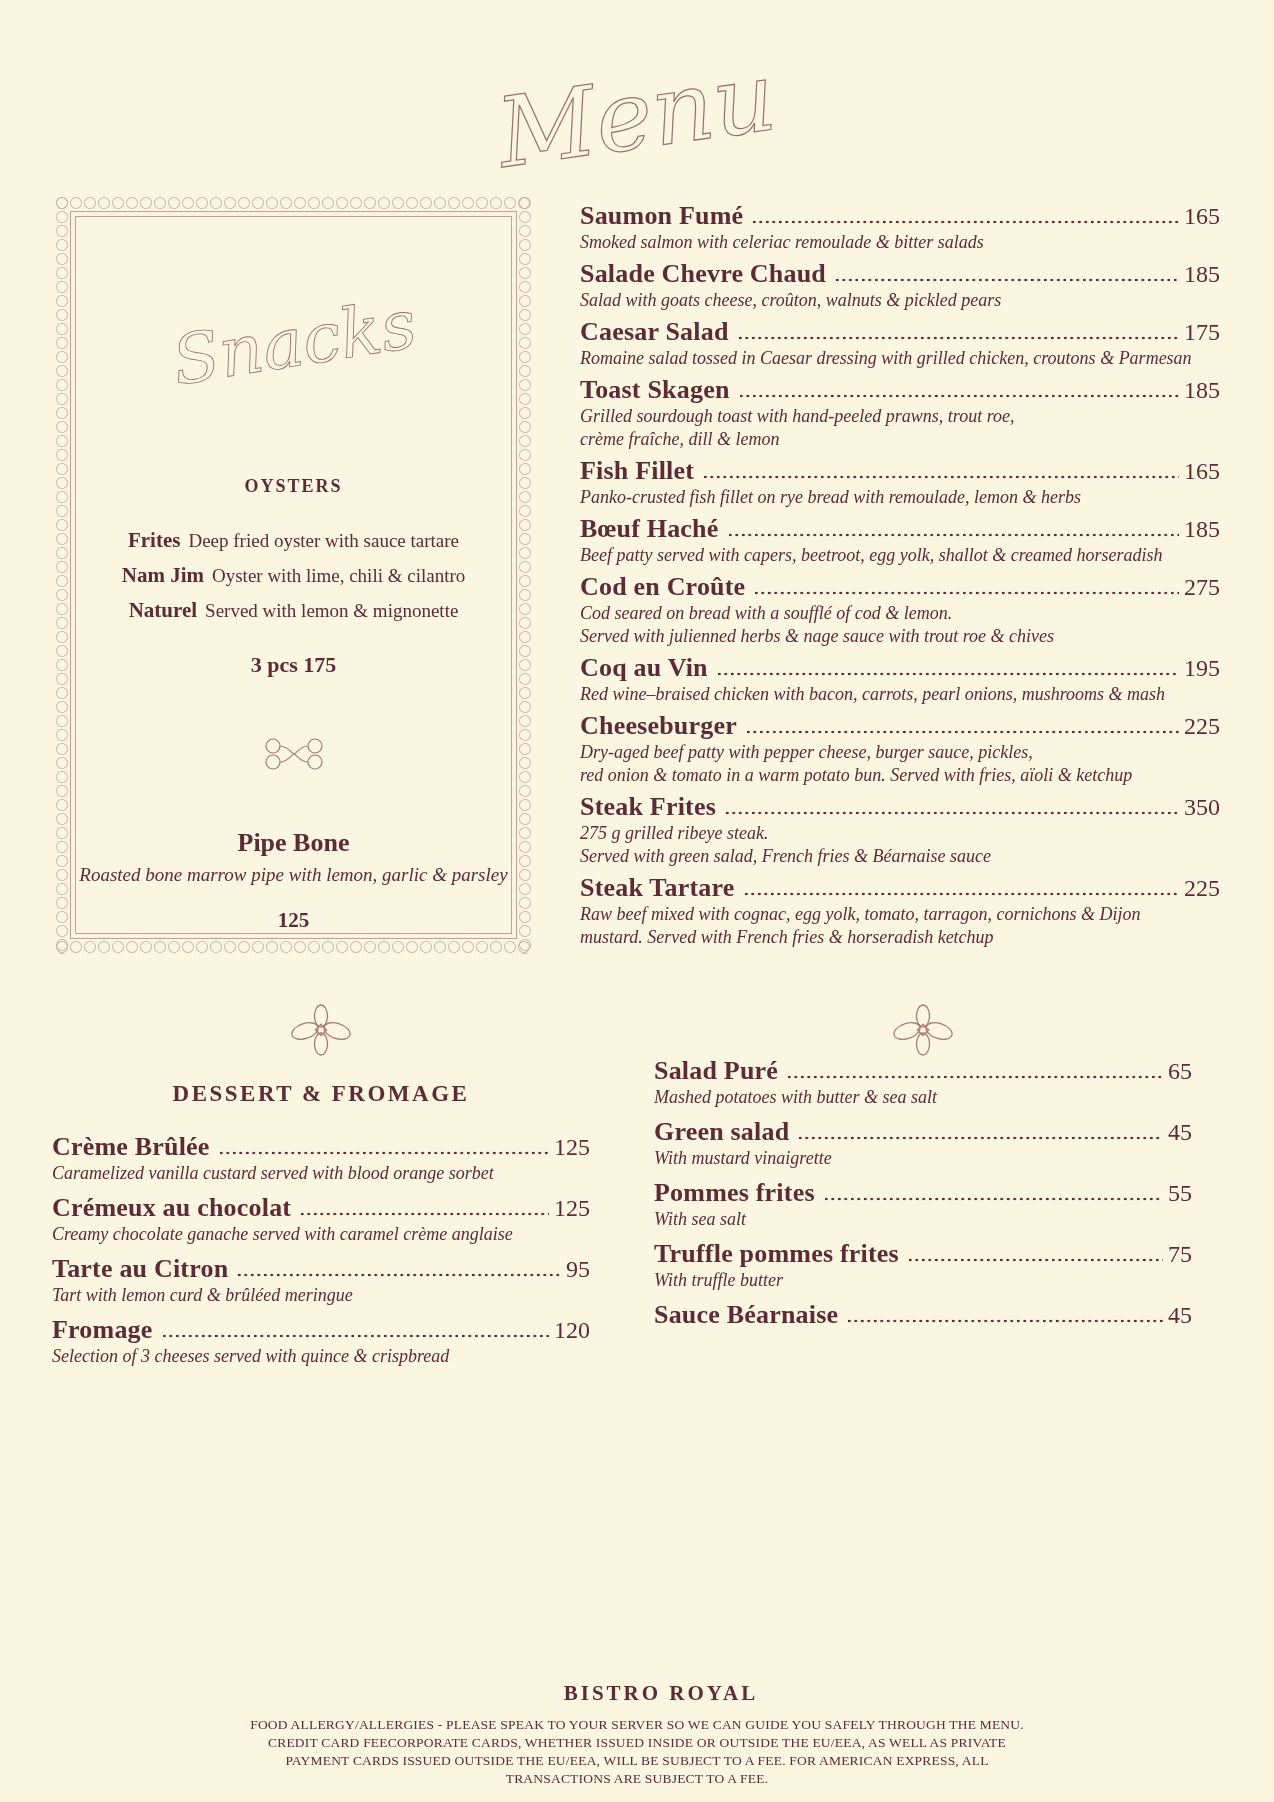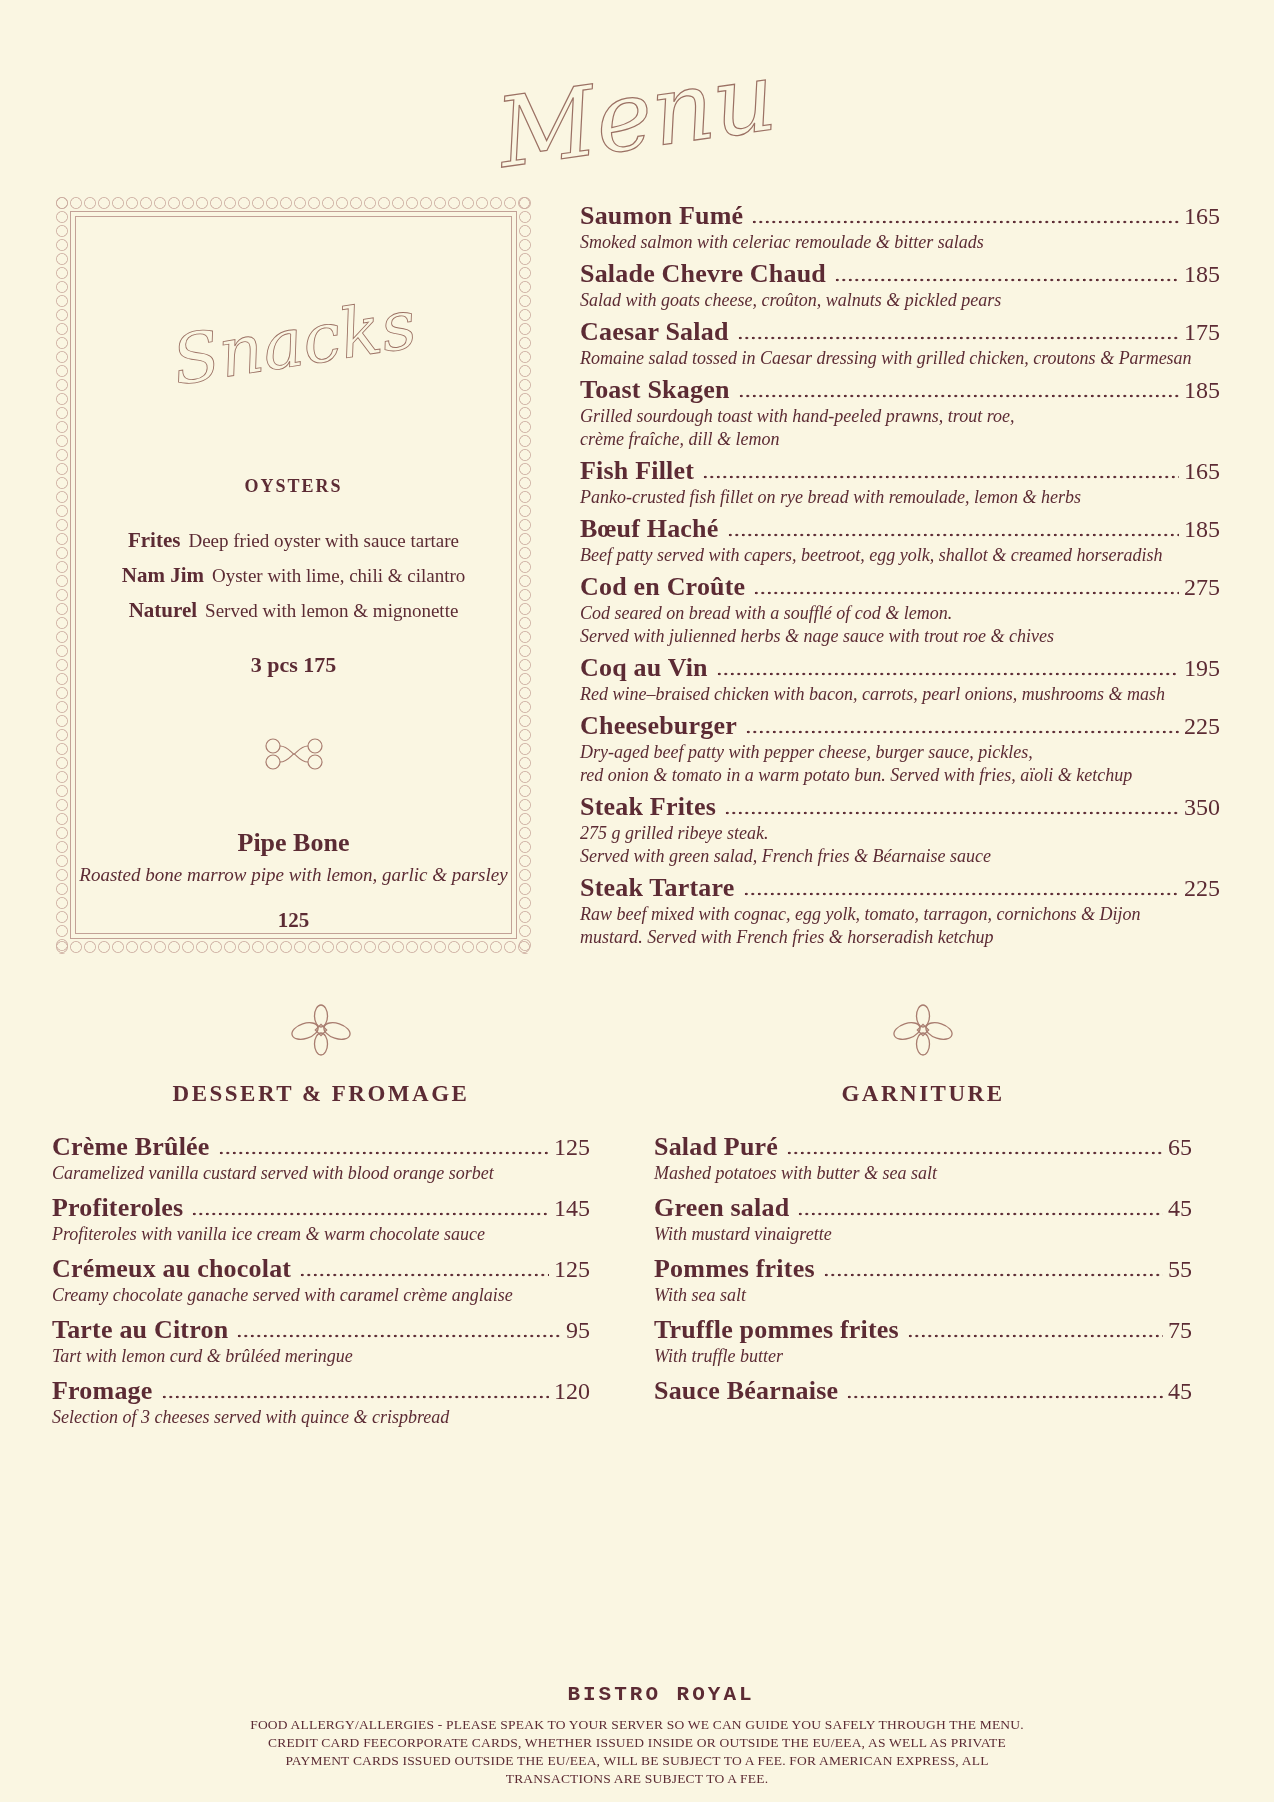--- a/index.html
+++ b/index.html
@@ -62,21 +62,21 @@
 
   
   .bottom-grid{display:flex;gap:64px;margin:46px 82px 0 52px;}
   .b-col{flex:1;}
   .orn-wrap{display:flex;justify-content:center;color:var(--ornament);}
   .col-head{margin-top:24px;margin-bottom:26px;text-align:center;font-size:23px;font-weight:700;letter-spacing:2.5px;}
   .b-item{margin-bottom:9px;}
 
   
   .footer{position:absolute;left:0;right:0;bottom:14px;text-align:center;}
-  .brand{font-family:Liberation Mono, monospace;font-weight:700;font-size:21px;letter-spacing:3px;padding-left:48px;}
+  .brand{font-family:Liberation Serif, serif;font-weight:700;font-size:21px;letter-spacing:3px;padding-left:48px;}
   .legal{margin-top:10px;font-family:Liberation Serif, serif;}
   .legal-line{font-size:13.5px;line-height:18px;letter-spacing:.2px;}
 </style>
 </head>
 <body>
 
 <div class="page">
 
   <div class="menu-title">
     <svg class="script-svg" width="430" height="150" viewBox="0 0 430 150">
@@ -262,28 +262,20 @@
 
           <div class="m-item b-item">
             <div class="m-row">
               <span class="m-name">Crème Brûlée</span>
               <span class="leader"></span>
               <span class="m-price">125</span>
             </div>
             <div class="m-desc">Caramelized vanilla custard served with blood orange sorbet</div>
           </div>
 
-          <div class="m-item b-item">
-            <div class="m-row">
-              <span class="m-name">Profiteroles</span>
-              <span class="leader"></span>
-              <span class="m-price">145</span>
-            </div>
-            <div class="m-desc">Profiteroles with vanilla ice cream &amp; warm chocolate sauce</div>
-          </div>
 
           <div class="m-item b-item">
             <div class="m-row">
               <span class="m-name">Crémeux au chocolat</span>
               <span class="leader"></span>
               <span class="m-price">125</span>
             </div>
             <div class="m-desc">Creamy chocolate ganache served with caramel crème anglaise</div>
           </div>
 
@@ -312,21 +304,20 @@
         <svg width="74" height="56" viewBox="0 0 74 56">
           <g fill="none" stroke="currentColor" stroke-width="1.3">
             <ellipse cx="21" cy="30" rx="13.5" ry="7.5" transform="rotate(-18 21 30)"></ellipse>
             <ellipse cx="53" cy="30" rx="13.5" ry="7.5" transform="rotate(18 53 30)"></ellipse>
             <ellipse cx="37" cy="15" rx="6.5" ry="11"></ellipse>
             <ellipse cx="37" cy="43" rx="6.5" ry="11"></ellipse>
             <rect x="33" y="25" width="8" height="8" transform="rotate(45 37 29)"></rect>
           </g>
         </svg>
       </div>
-      <div class="col-head">GARNITURE</div>
       <div>
 
           <div class="m-item b-item">
             <div class="m-row">
               <span class="m-name">Salad Puré</span>
               <span class="leader"></span>
               <span class="m-price">65</span>
             </div>
             <div class="m-desc">Mashed potatoes with butter &amp; sea salt</div>
           </div>

